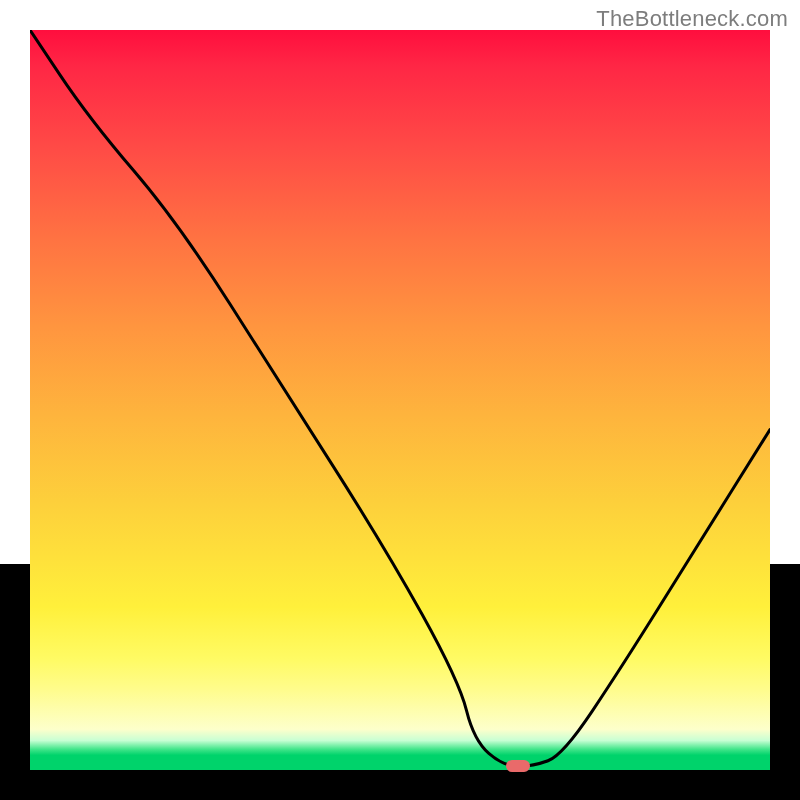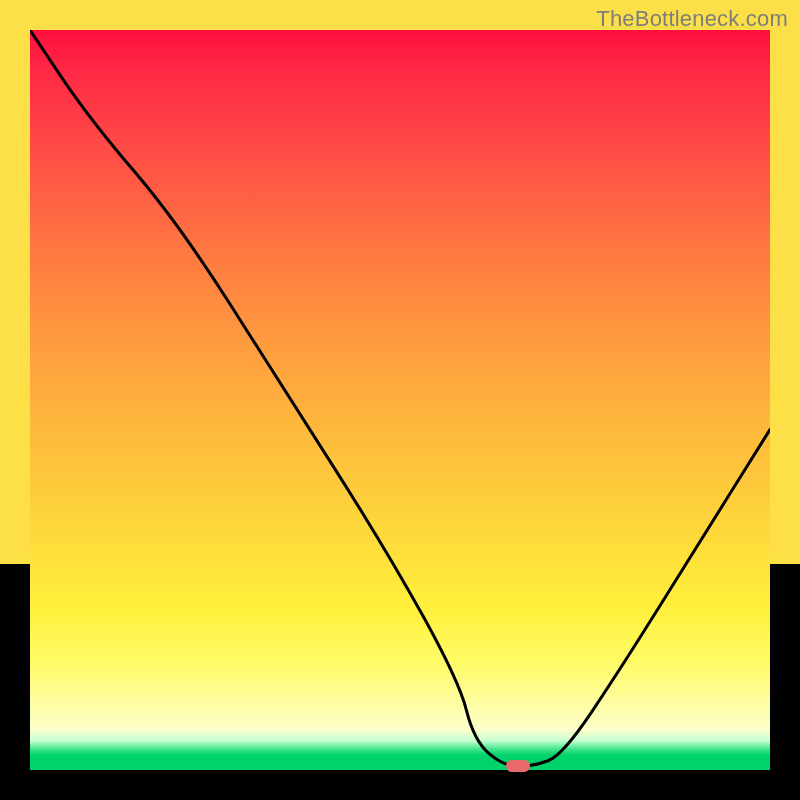--- a/index.html
+++ b/index.html
@@ -6,21 +6,21 @@
     margin: 0;
     padding: 0;
     width: 800px;
     height: 800px;
     background: #000;
   }
   .frame {
     position: relative;
     width: 800px;
     height: 564px;
-    background: #fde047;
+    background: #ffffff;
   }
   .plot-area {
     position: absolute;
     left: 30px;
     top: 30px;
     width: 740px;
     height: 740px;
     background: linear-gradient(
       to bottom,
       #ff0e3e 0%,

